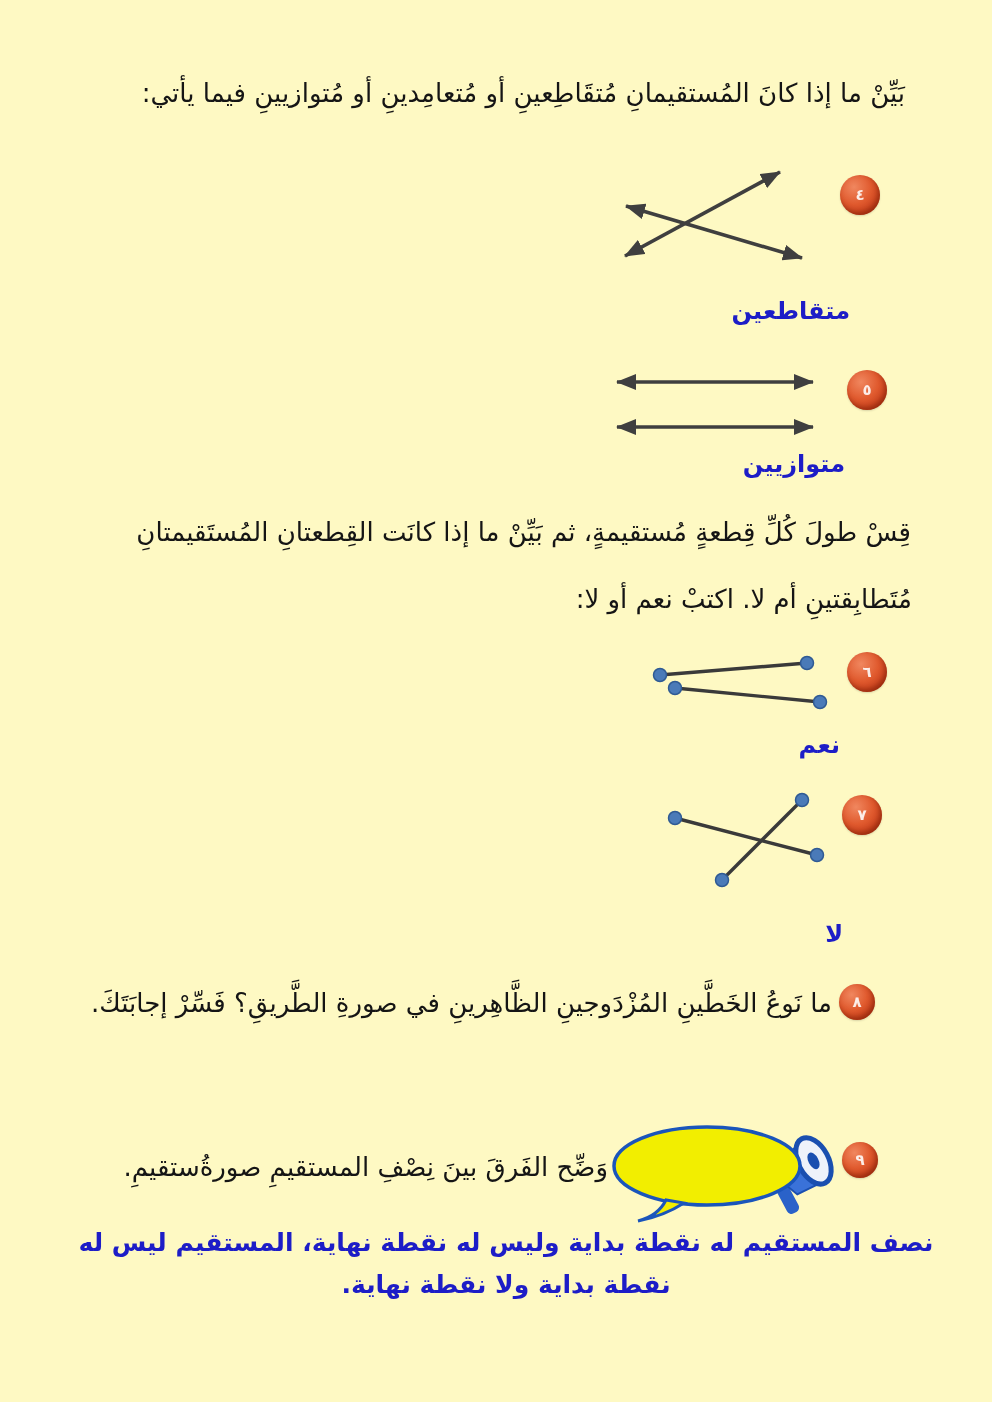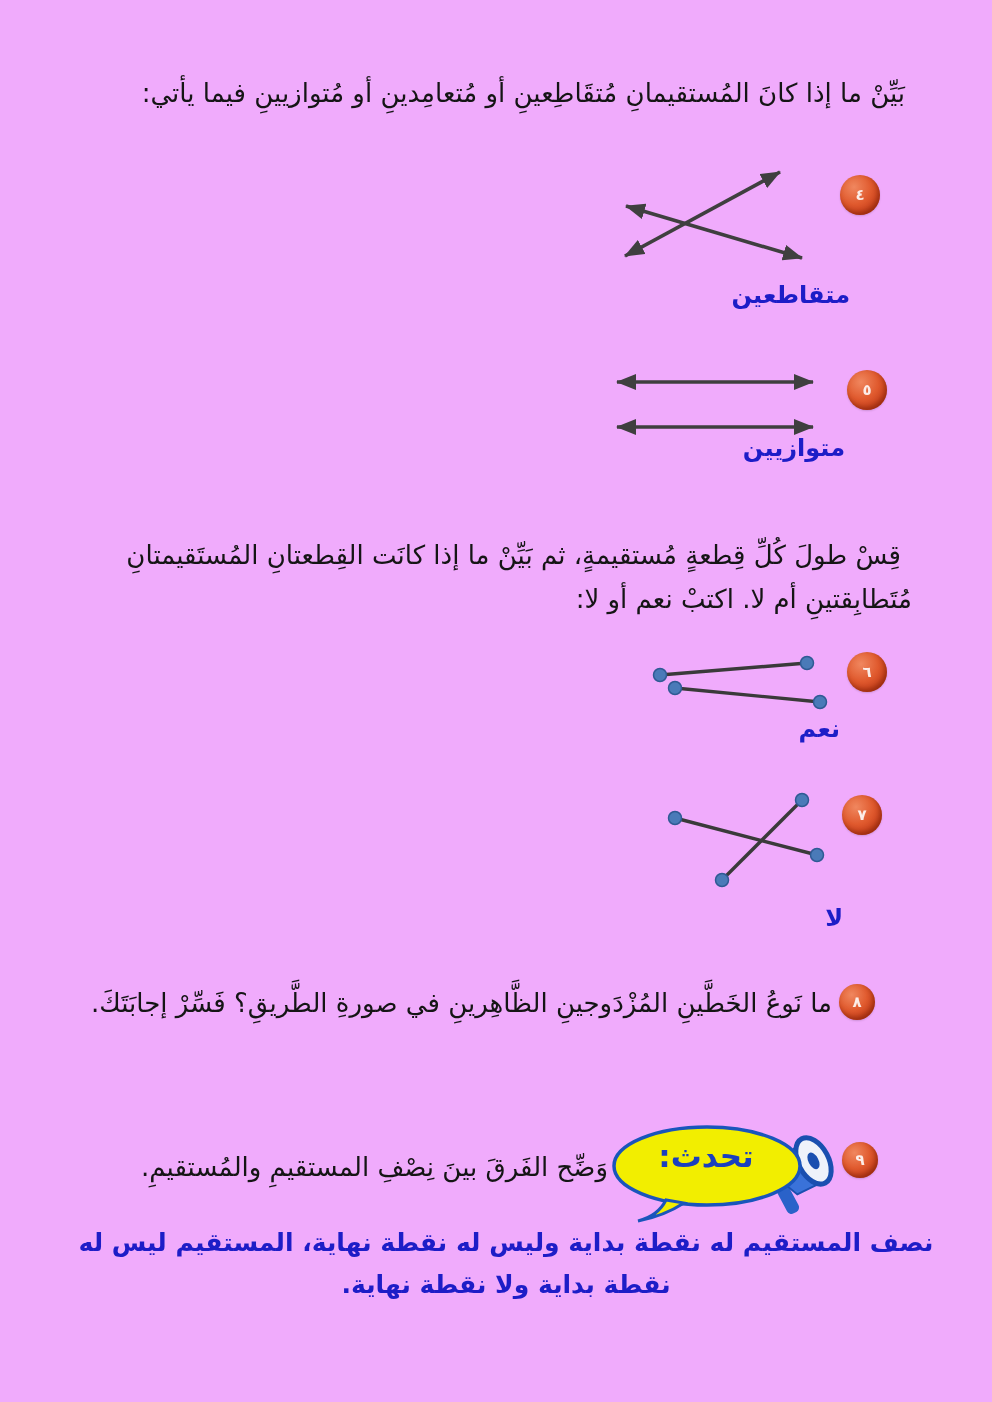--- a/index.html
+++ b/index.html
@@ -1,38 +1,39 @@
 <!DOCTYPE html>
 <html lang="ar" dir="rtl"><head>
 <meta charset="utf-8">
 <style>
   html,body{margin:0;padding:0;background:#ffffff;}
   .page{
     position:relative;
     width:992px;height:1402px;
-    background:#f0abfc;
+    background:#fef9c3;
     overflow:hidden;
     font-family:"DejaVu Sans",sans-serif;
     direction:rtl;
   }
   .qtext{
     position:absolute;
     color:#151515;
     font-size:26px;
     white-space:nowrap;
     direction:rtl;
     text-align:right;
   }
   .answer{
     position:absolute;
     color:#1d1dc7;
     font-weight:bold;
     font-size:24px;
     white-space:nowrap;
     direction:rtl;
+    margin-top:16px;
   }
   .badge{
     position:absolute;
     border-radius:50%;
     background:radial-gradient(circle at 35% 30%, #f0875f 0%, #e05a2e 45%, #c8401c 75%, #a83312 100%);
     box-shadow:inset -2px -3px 5px rgba(120,30,5,.55), 0 1px 2px rgba(0,0,0,.15);
     display:flex;align-items:center;justify-content:center;
   }
   .badge span{
     color:rgba(255,255,255,.88);
@@ -81,21 +82,21 @@
       </marker>
     </defs>
     <line x1="22" y1="17" x2="218" y2="17" stroke="#3f3f3f" stroke-width="3.6" marker-start="url(#ah5)" marker-end="url(#ah5)"></line>
     <line x1="22" y1="62" x2="218" y2="62" stroke="#3f3f3f" stroke-width="3.6" marker-start="url(#ah5)" marker-end="url(#ah5)"></line>
   </svg>
   <div class="badge" style="left:847px;top:370px;width:40px;height:40px;">
     <span>٥</span>
   </div>
   <div class="answer" style="top:434px;right:147px;">متوازيين</div>
 
-  <div class="qtext" style="top:517px;right:91px;margin-top:23px;">قِسْ طولَ كُلِّ قِطعةٍ مُستقيمةٍ، ثم بَيِّنْ ما إذا كانَت القِطعتانِ المُستَقيمتانِ</div>
+  <div class="qtext" style="top:517px;right:81px;">قِسْ طولَ كُلِّ قِطعةٍ مُستقيمةٍ، ثم بَيِّنْ ما إذا كانَت القِطعتانِ المُستَقيمتانِ</div>
   <div class="qtext" style="top:584px;right:80px;">مُتَطابِقتينِ أم لا. اكتبْ نعم أو لا:</div>
 
   <svg class="fig" style="left:648px;top:650px;" width="185" height="65" viewBox="0 0 185 65">
     <line x1="12" y1="25" x2="159" y2="13" stroke="#3a3a3a" stroke-width="3.4"></line>
     <line x1="27" y1="38" x2="172" y2="52" stroke="#3a3a3a" stroke-width="3.4"></line>
     <circle cx="12" cy="25" r="6.5" fill="#4a7ab8" stroke="#2f5a94" stroke-width="1.5"></circle>
     <circle cx="159" cy="13" r="6.5" fill="#4a7ab8" stroke="#2f5a94" stroke-width="1.5"></circle>
     <circle cx="27" cy="38" r="6.5" fill="#4a7ab8" stroke="#2f5a94" stroke-width="1.5"></circle>
     <circle cx="172" cy="52" r="6.5" fill="#4a7ab8" stroke="#2f5a94" stroke-width="1.5"></circle>
   </svg>
@@ -133,20 +134,19 @@
       <ellipse cx="67" cy="51" rx="15" ry="25" fill="#eef2fa" stroke="#1a4fb0" stroke-width="5"></ellipse>
       <ellipse cx="67" cy="51" rx="5" ry="9" fill="#1a4fb0"></ellipse>
     </g>
   </svg>
 
   <div class="bubble-wrap">
     <svg width="205" height="105" viewBox="0 0 205 105">
       <ellipse cx="99" cy="44" rx="93" ry="39" fill="#f2ee00" stroke="#1a55bb" stroke-width="3.5"></ellipse>
       <path d="M58 78 Q50 94 30 99 Q56 94 76 81 Z" fill="#f2ee00" stroke="#1a55bb" stroke-width="3"></path>
     </svg>
-    <div class="bubble-label">تحدث:</div>
   </div>
 
-  <div class="qtext" style="top:1152px;right:384px;">وَضِّح الفَرقَ بينَ نِصْفِ المستقيمِ والمُستقيمِ.</div>
+  <div class="qtext" style="top:1152px;right:384px;">وَضِّح الفَرقَ بينَ نِصْفِ المستقيمِ صورةُستقيمِ.</div>
 
   <div class="bottom-answer">نصف المستقيم له نقطة بداية وليس له نقطة نهاية، المستقيم ليس له نقطة بداية ولا نقطة نهاية.</div>
 
 </div>
 
 </body></html>

